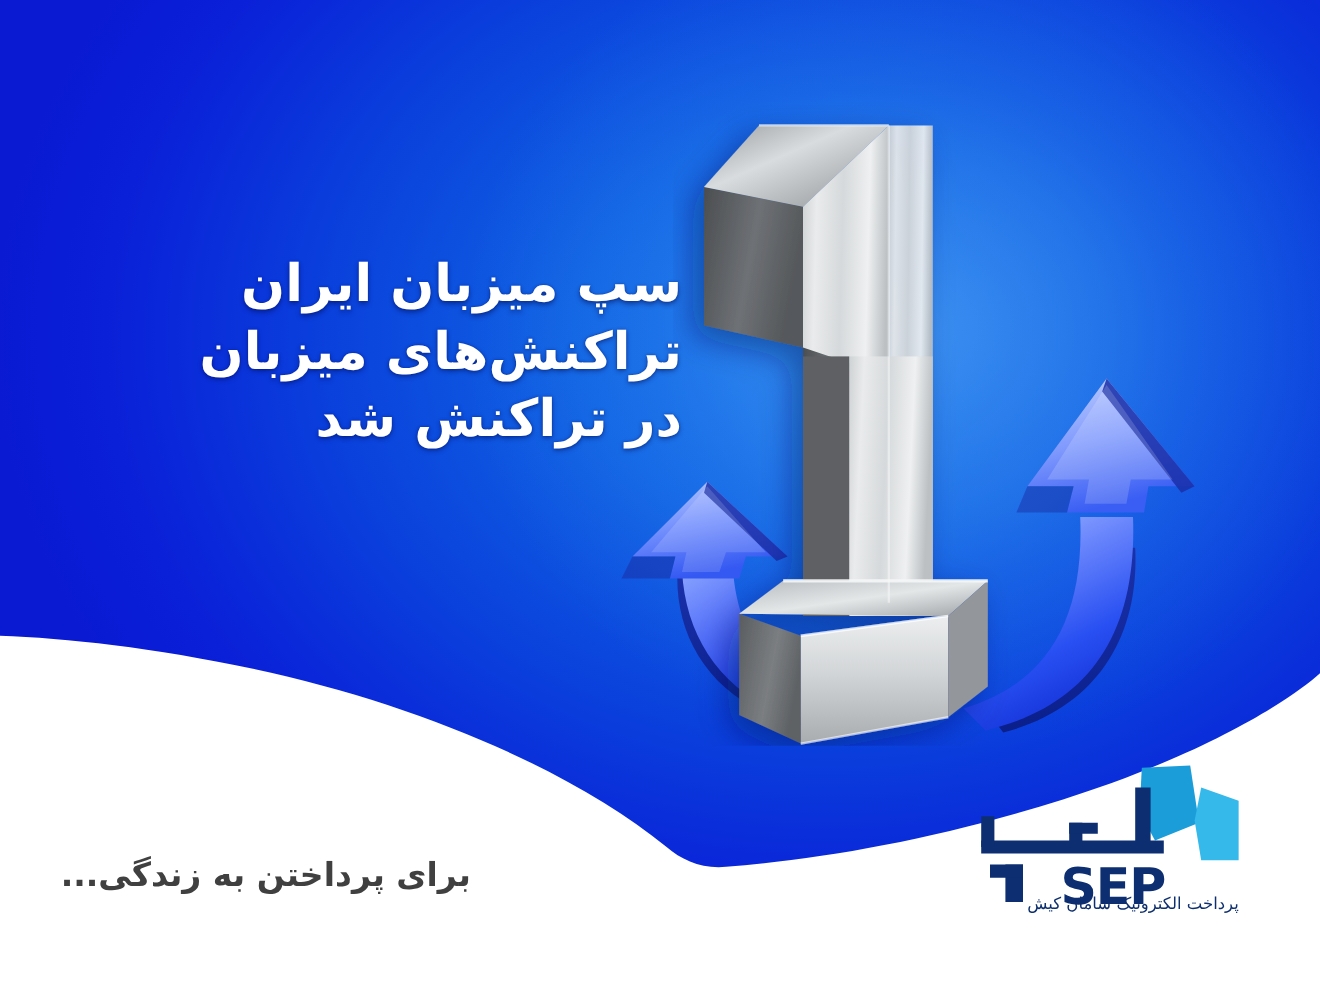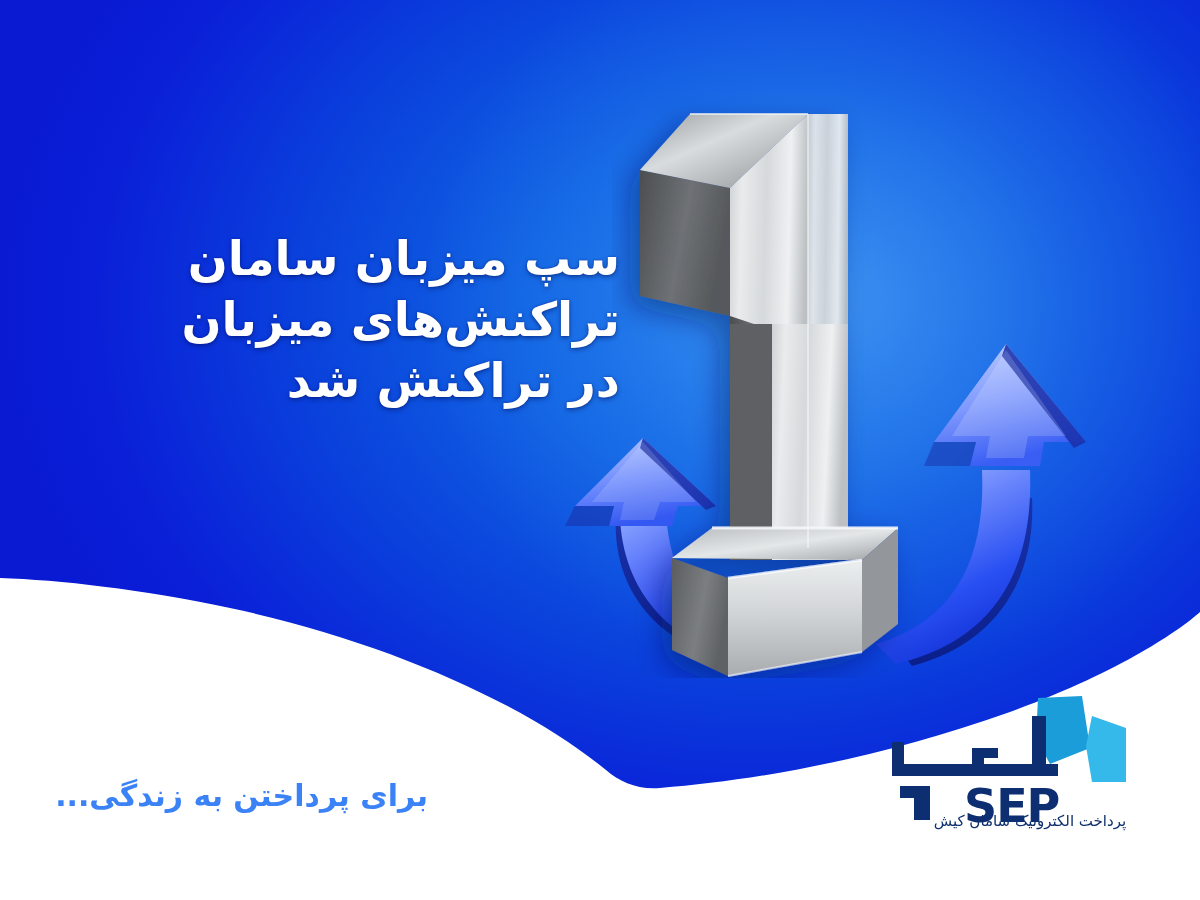--- a/index.html
+++ b/index.html
@@ -58,21 +58,21 @@
   .headline .hl-line { display: block; }
 
   
   .tagline {
     position: absolute;
     left: 48px;
     top: 778px;
     direction: rtl;
     text-align: right;
     width: 380px;
-    color: #3b82f6;
+    color: #404040;
     font-weight: bold;
     font-size: 30px;
     letter-spacing: 0px;
     white-space: nowrap;
   }
 
   
   .numeral-wrap {
     position: absolute;
     left: 612px;
@@ -242,21 +242,21 @@
         <path d="M100,450 L286,450" stroke="#f4f6f7" stroke-width="3" fill="none" opacity="0.9"></path>
         <path d="M116,500 L250,482" stroke="#ffffff" stroke-width="2.5" fill="none" opacity="0.75"></path>
         <path d="M116,598 L250,574" stroke="#ffffff" stroke-width="2" fill="none" opacity="0.6"></path>
         <path d="M196,36 L196,470" stroke="#f6f7f8" stroke-width="2" fill="none" opacity="0.55"></path>
         <path d="M78,36 L196,36" stroke="#f2f4f5" stroke-width="2" fill="none" opacity="0.7"></path>
       </g>
     </svg>
   </div>
 
   <div class="headline">
-    <span class="hl-line">سپ میزبان سامان</span>
+    <span class="hl-line">سپ میزبان ایران</span>
     <span class="hl-line">تراکنش‌های میزبان</span>
     <span class="hl-line">در تراکنش شد</span>
   </div>
 
   <div class="tagline">برای پرداختن به زندگی...</div>
 
   <div class="logo">
     <svg width="250" height="150" viewBox="0 0 250 150" xmlns="http://www.w3.org/2000/svg">
 
       <g>

